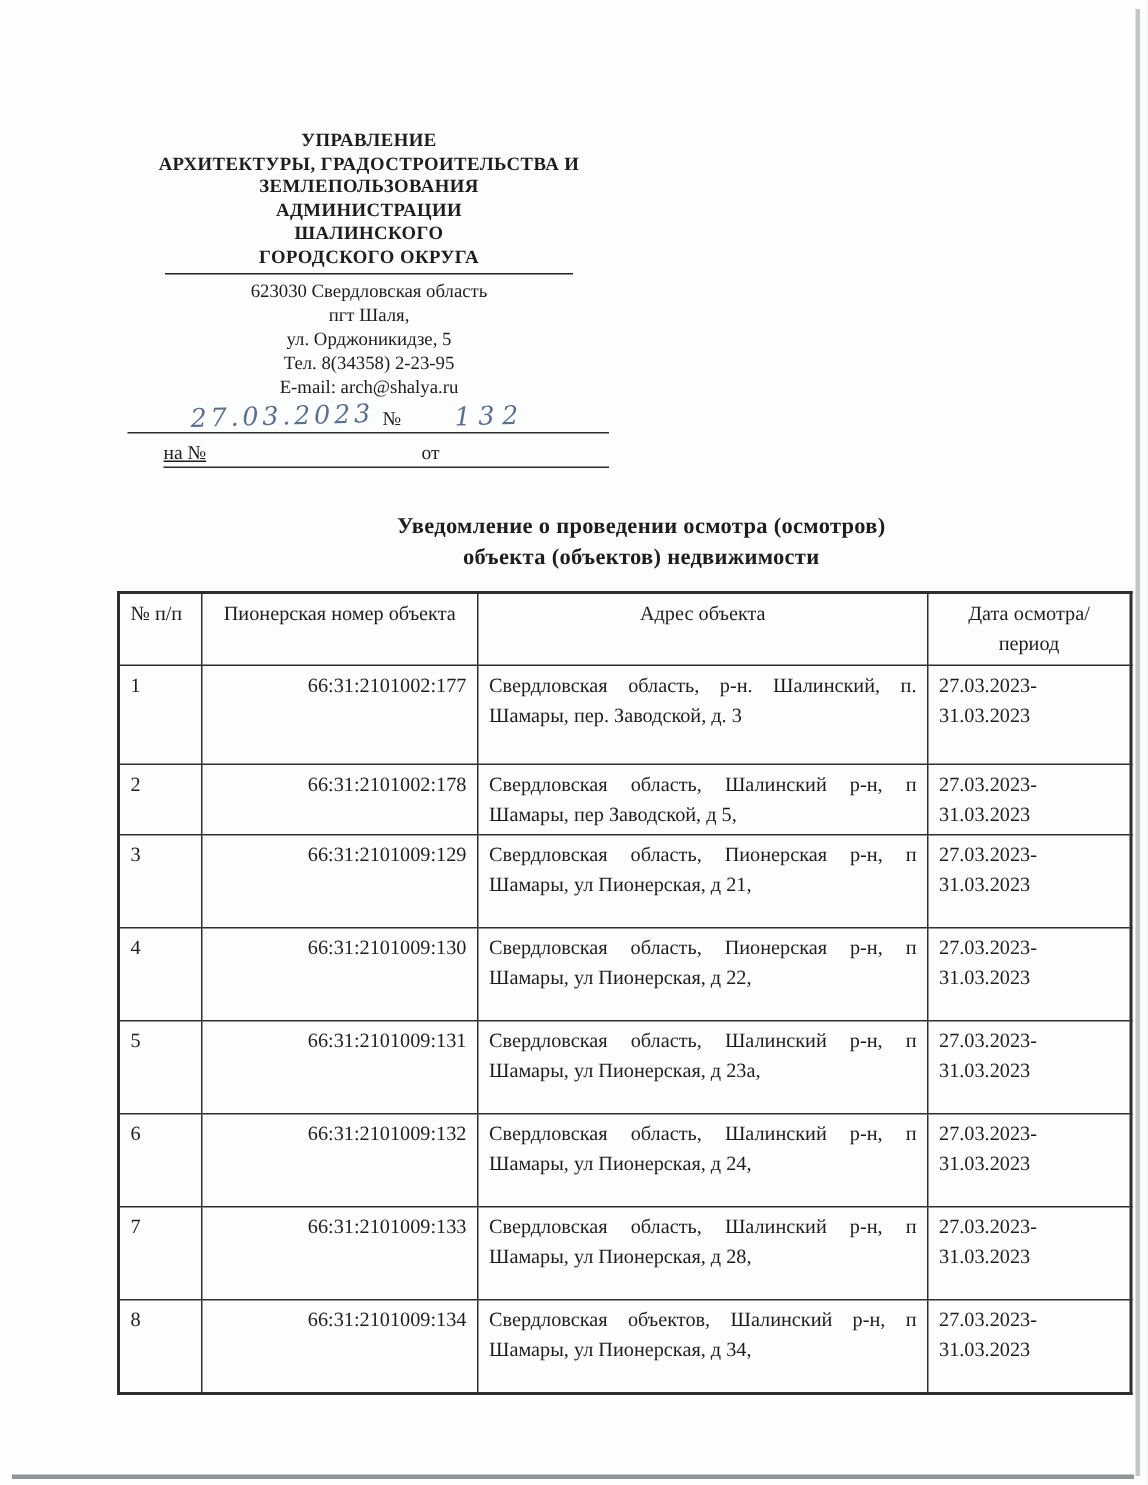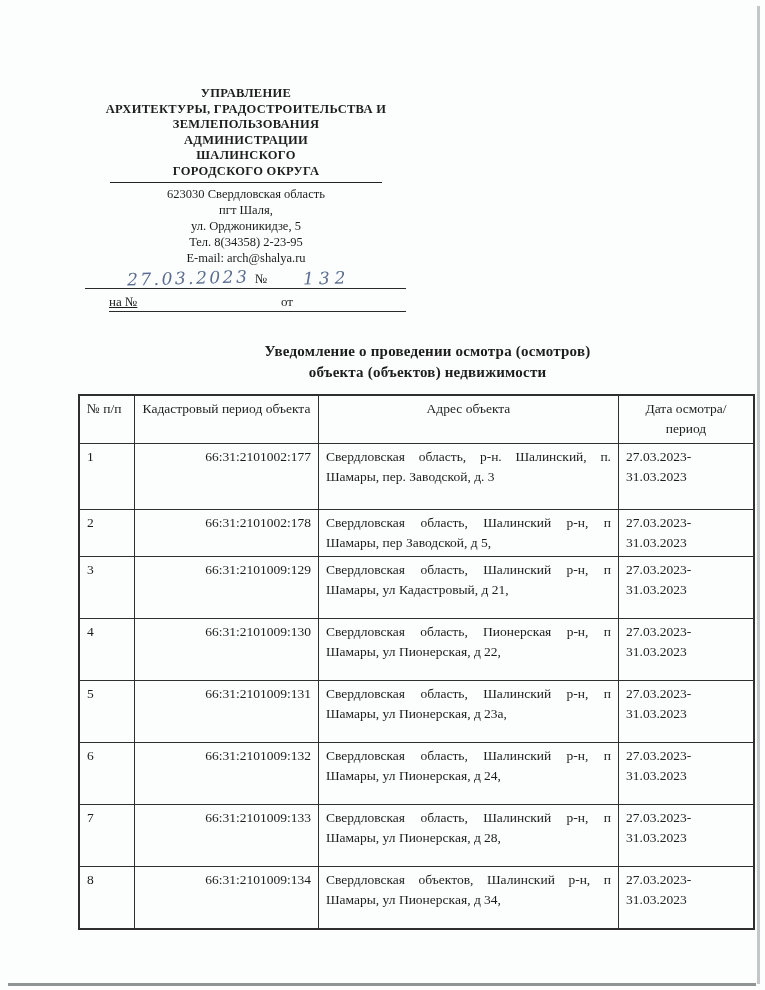--- a/index.html
+++ b/index.html
@@ -120,21 +120,21 @@
 
   <div class="title">
     <div>Уведомление о проведении осмотра (осмотров)</div>
     <div>объекта (объектов) недвижимости</div>
   </div>
 
   <table class="tbl">
     <thead>
       <tr>
         <th class="c1">№ п/п</th>
-        <th class="c2">Кадастровый период объекта</th>
+        <th class="c2">Пионерская номер объекта</th>
         <th class="c3">Адрес объекта</th>
         <th class="c4">Дата осмотра/ период</th>
       </tr>
     </thead>
     <tbody>
 
     <tr>
         <td class="c1">1</td>
         <td class="c2">66:31:2101002:177</td>
         <td class="c3">Свердловская область, р-н. Шалинский, п. Шамары, пер. Заводской, д. 3</td>
@@ -142,21 +142,21 @@
       </tr>
         <tr>
         <td class="c1">2</td>
         <td class="c2">66:31:2101002:178</td>
         <td class="c3">Свердловская область, Шалинский р-н, п Шамары, пер Заводской, д 5,</td>
         <td class="c4">27.03.2023-31.03.2023</td>
       </tr>
         <tr>
         <td class="c1">3</td>
         <td class="c2">66:31:2101009:129</td>
-        <td class="c3">Свердловская область, Шалинский р-н, п Шамары, ул Кадастровый, д 21,</td>
+        <td class="c3">Свердловская область, Пионерская р-н, п Шамары, ул Пионерская, д 21,</td>
         <td class="c4">27.03.2023-31.03.2023</td>
       </tr>
         <tr>
         <td class="c1">4</td>
         <td class="c2">66:31:2101009:130</td>
         <td class="c3">Свердловская область, Пионерская р-н, п Шамары, ул Пионерская, д 22,</td>
         <td class="c4">27.03.2023-31.03.2023</td>
       </tr>
         <tr>
         <td class="c1">5</td>

